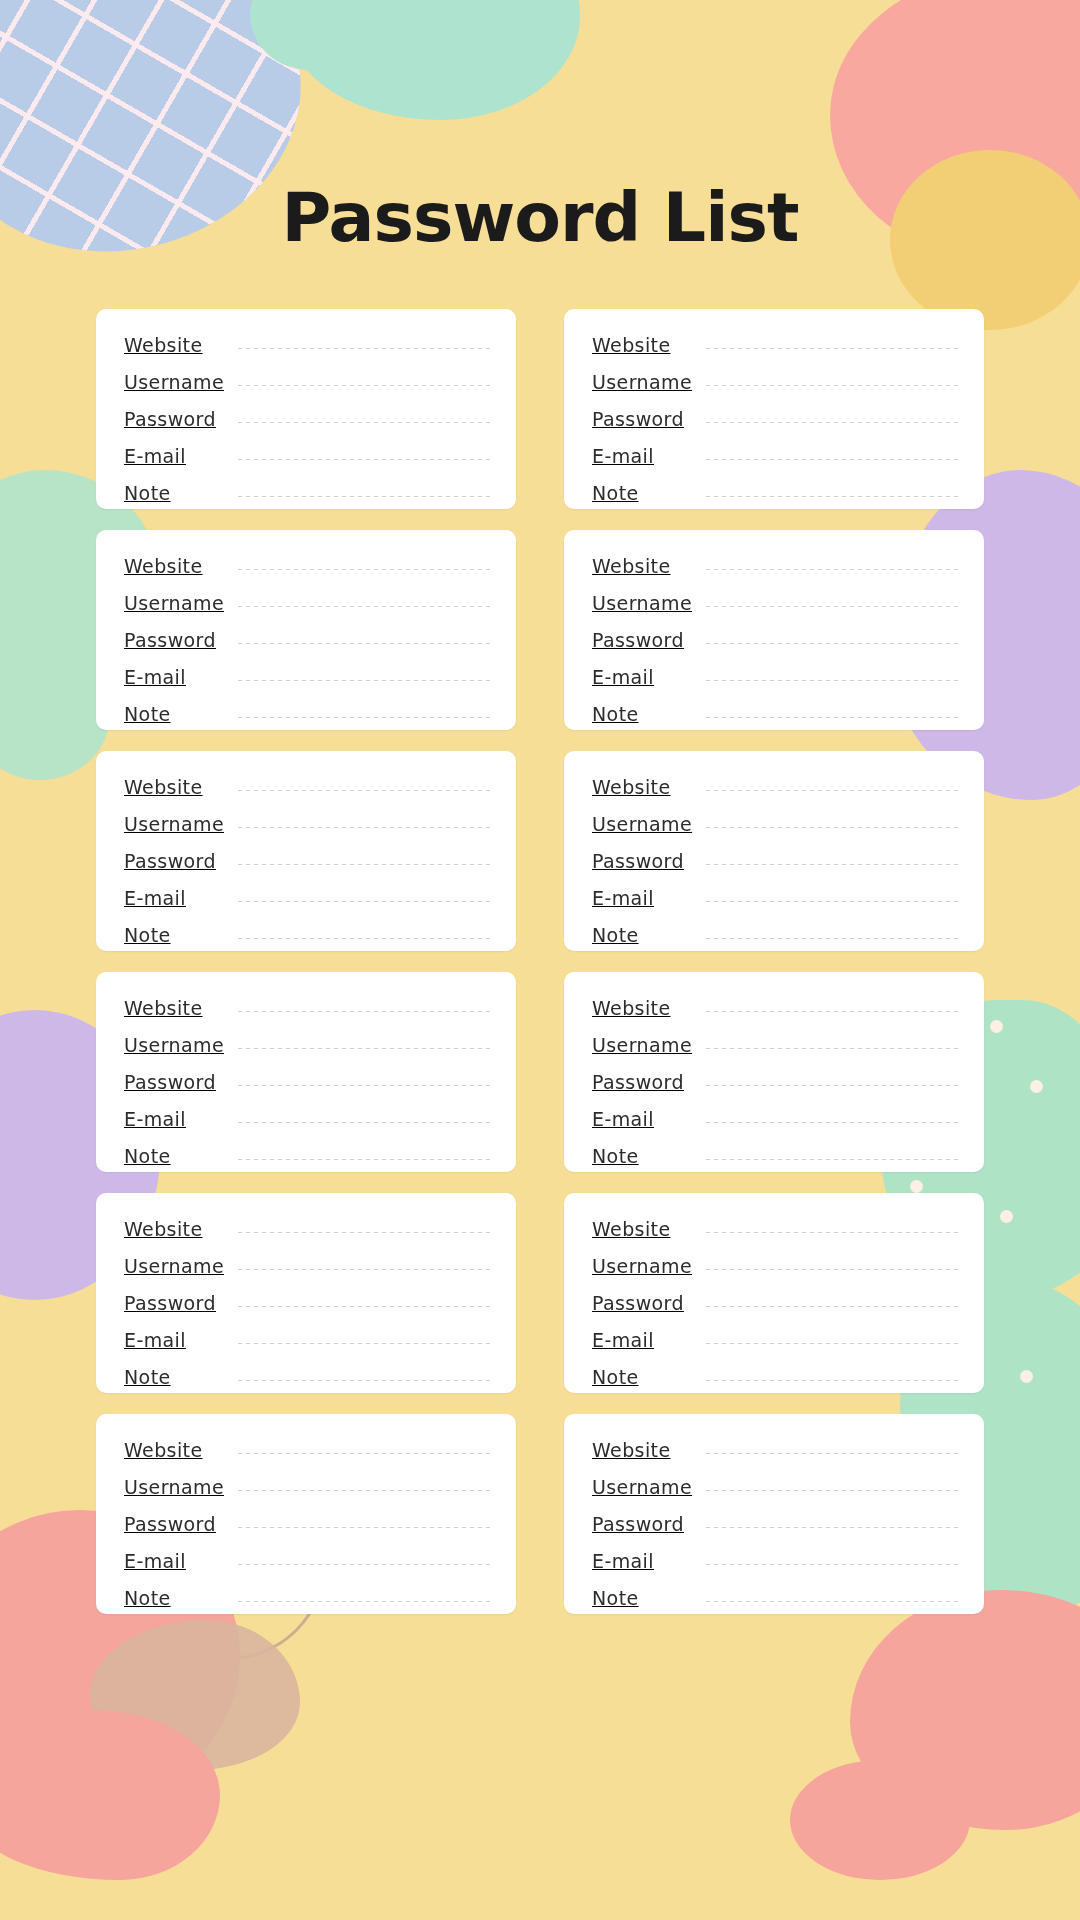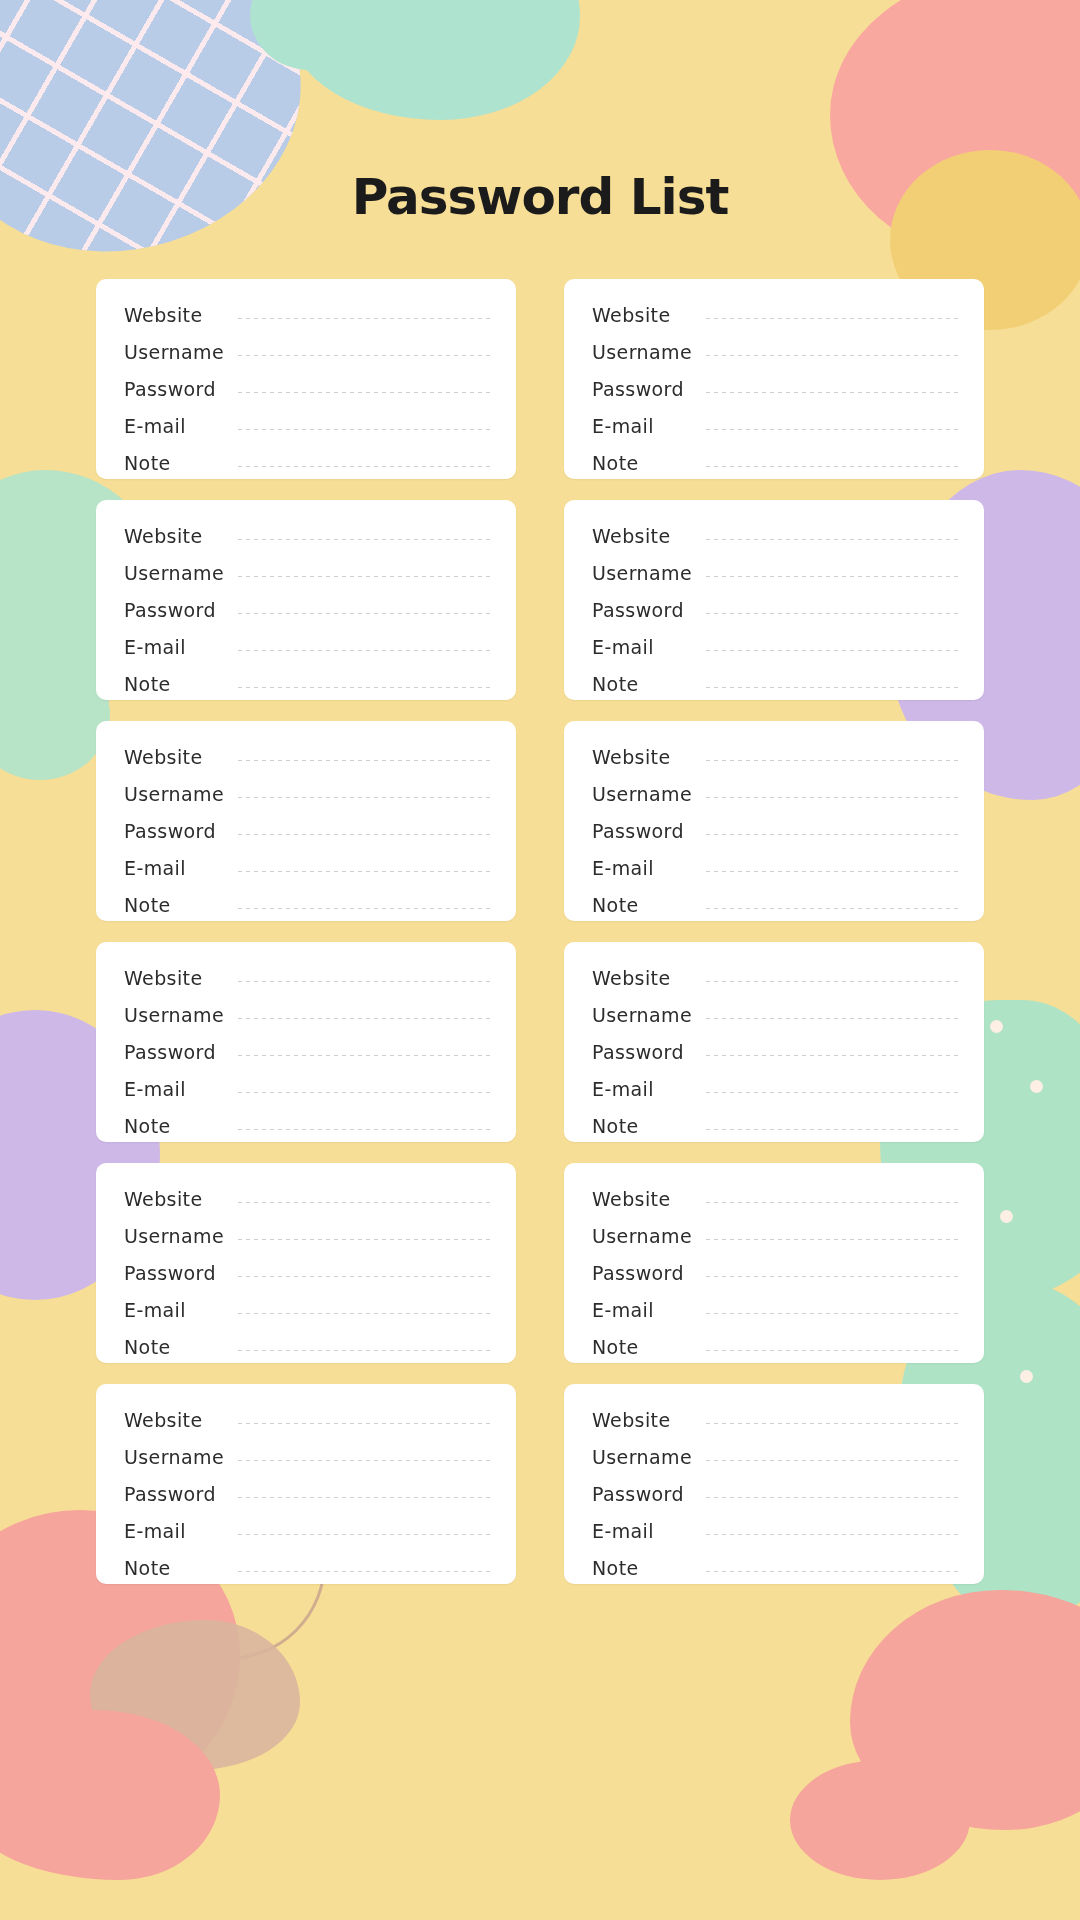--- a/index.html
+++ b/index.html
@@ -209,34 +209,35 @@
     width: 1080px;
     height: 1920px;
     box-sizing: border-box;
     padding: 0;
   }
 
   .title {
     text-align: center;
     font-family: "DejaVu Sans", sans-serif;
     font-weight: bold;
-    font-size: 50px;
+    font-size: 68px;
     letter-spacing: -1px;
     color: #1B1B1B;
     padding-top: 138px;
     line-height: 1;
   }
 
   .grid {
     margin: 57px auto 0 auto;
     width: 888px;
     display: grid;
     grid-template-columns: 420px 420px;
     column-gap: 48px;
     row-gap: 21px;
+    text-decoration: underline;
   }
 
   .card {
     background: #FFFFFF;
     border-radius: 10px;
     box-sizing: border-box;
     padding: 25px 26px 22px 28px;
     height: 200px;
     box-shadow: 0 1px 2px rgba(0,0,0,0.05);
   }

